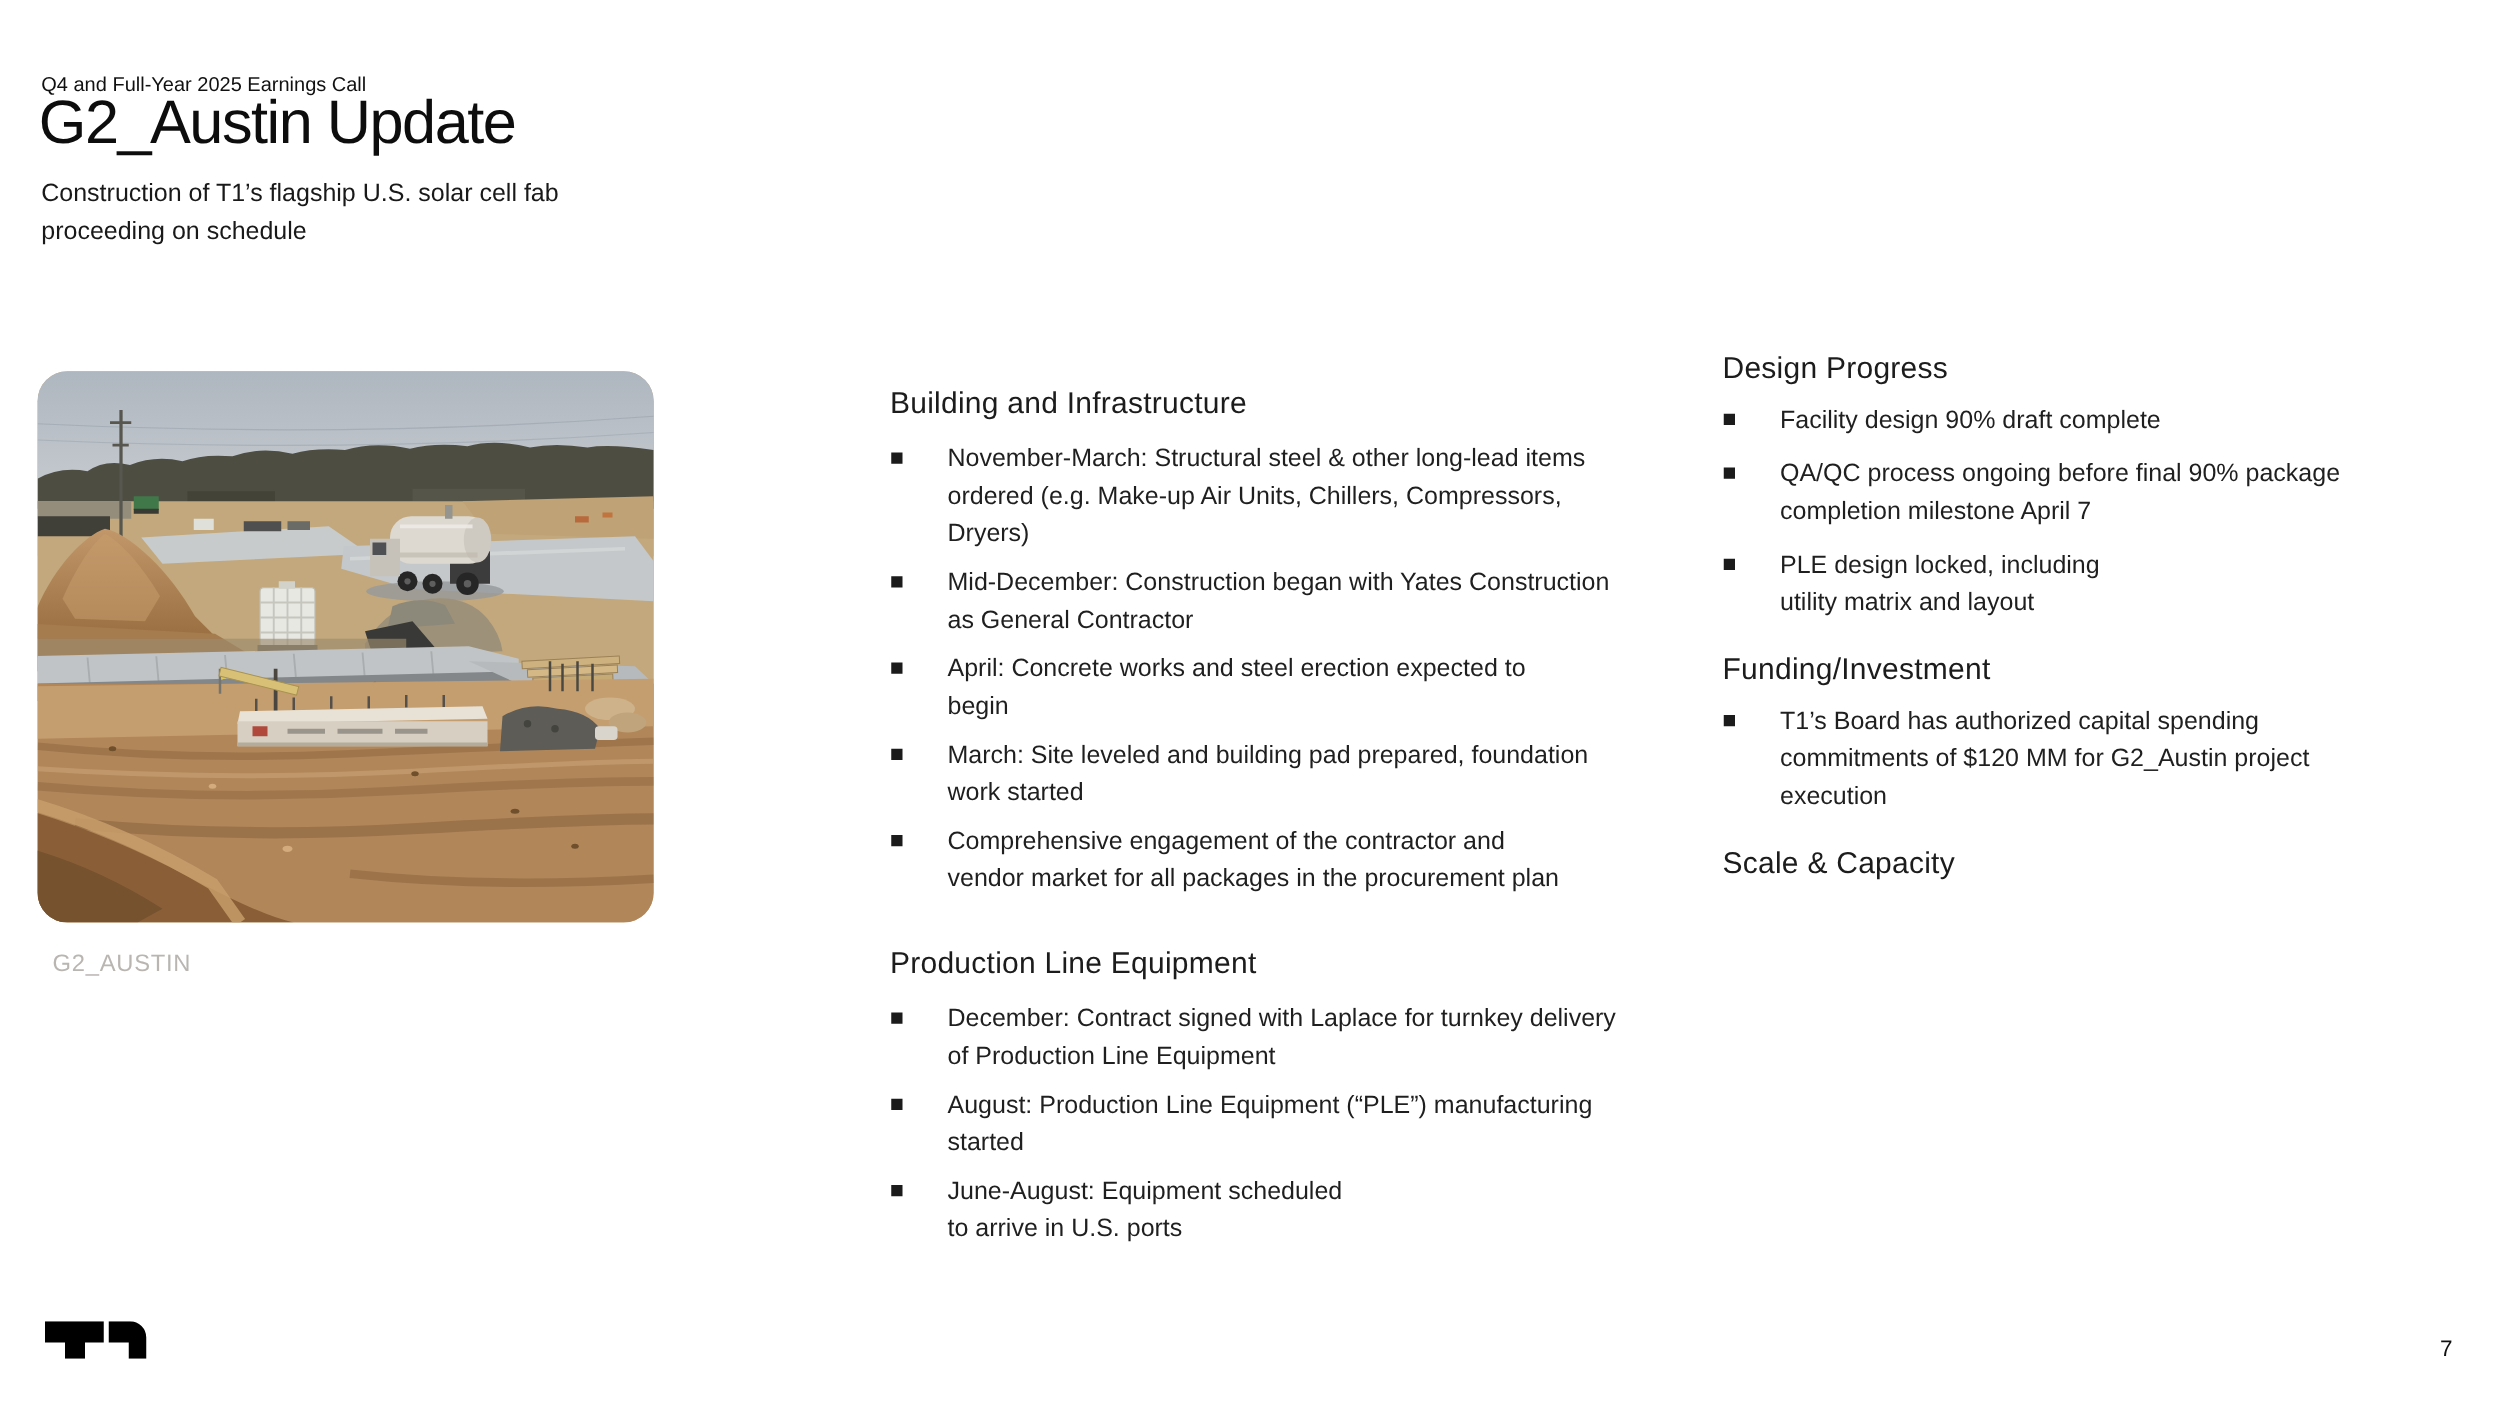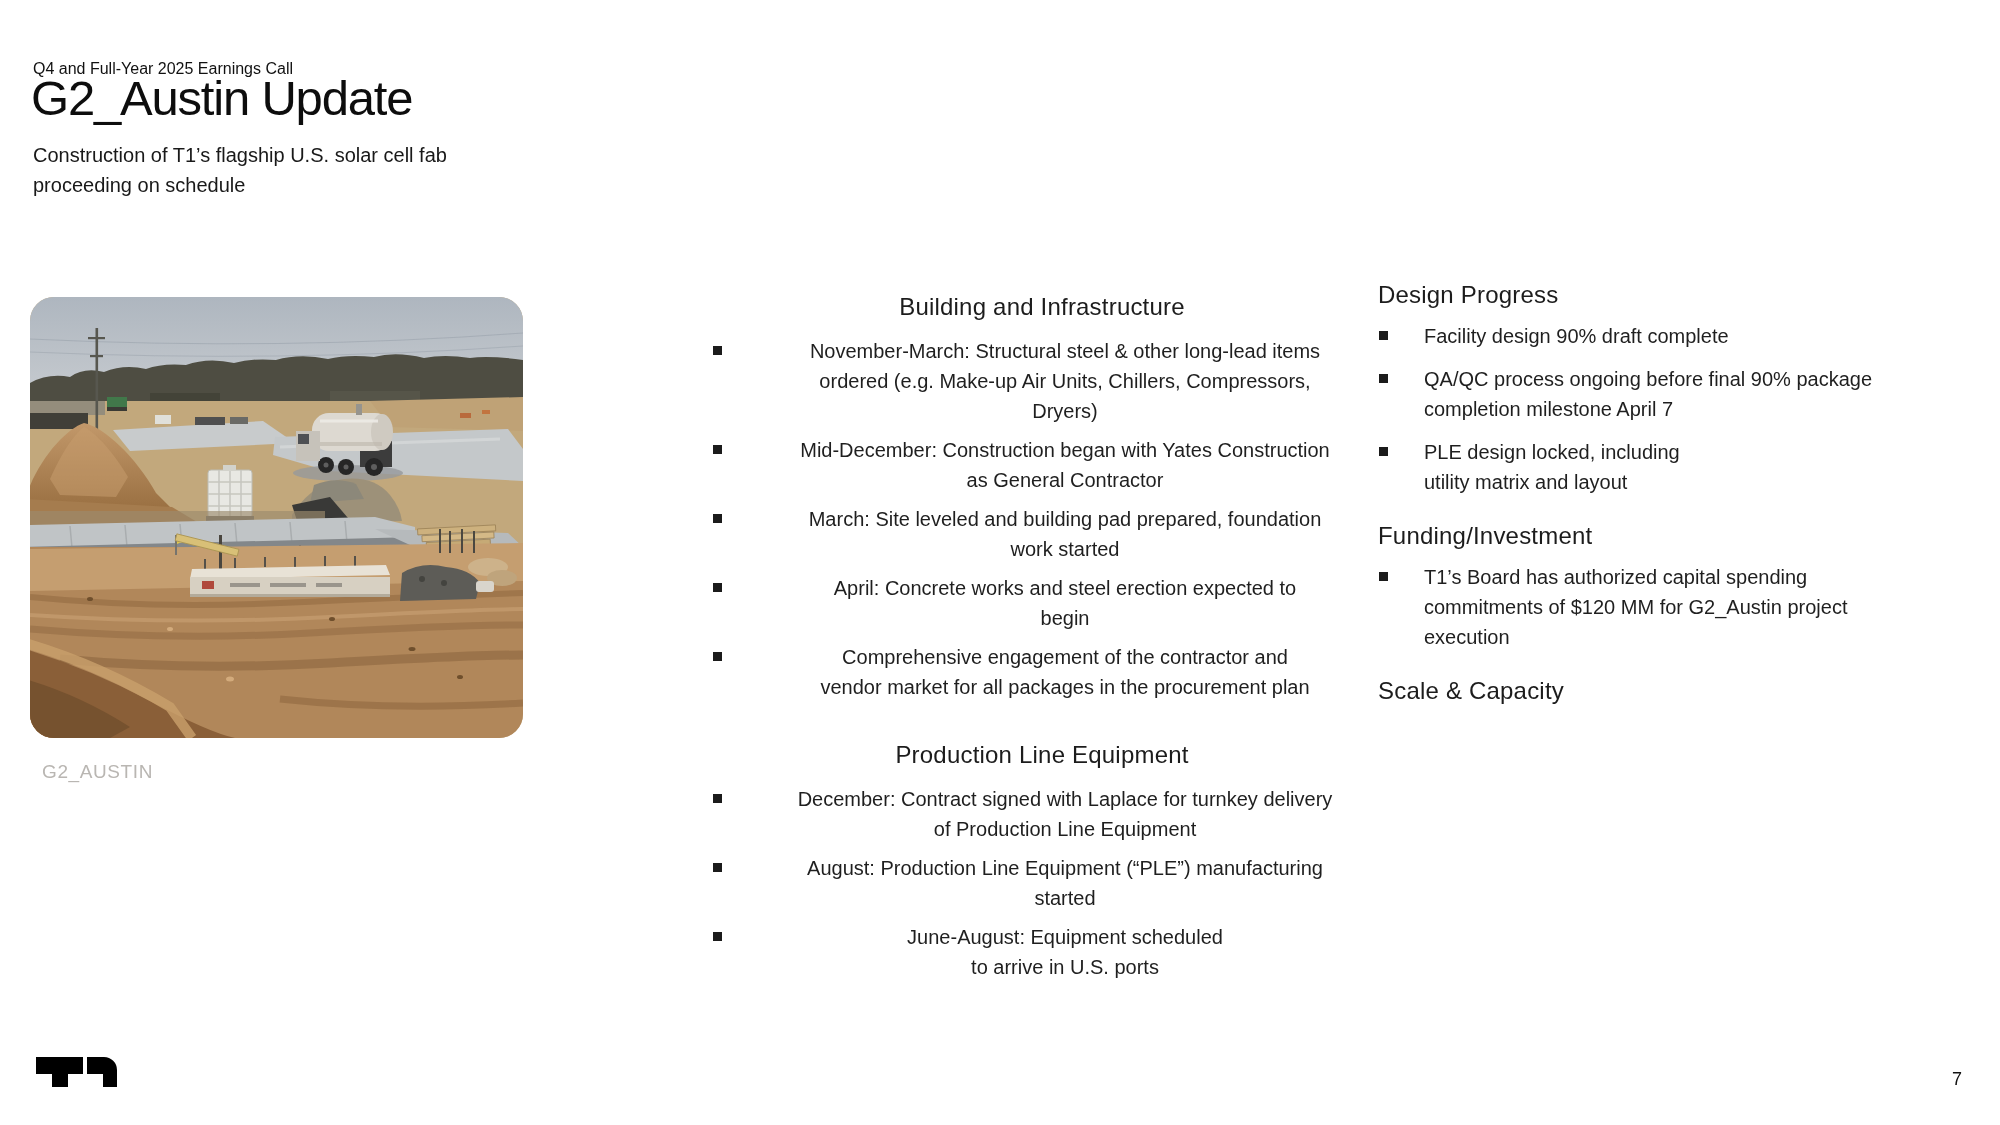--- a/index.html
+++ b/index.html
@@ -19,21 +19,21 @@
 
   
   .photo-wrap{position:absolute;left:30px;top:297px;width:493px;height:441px;
               border-radius:24px;overflow:hidden;background:#c2a87c;}
   .photo-wrap svg{display:block;width:100%;height:100%;}
   .photo-caption{position:absolute;left:42px;top:763px;font-size:19px;line-height:18px;
                  letter-spacing:.6px;color:#b9b6b2;}
 
   
   .col{position:absolute;}
-  .col-mid{left:712px;top:290px;width:660px;text-align:center;}
+  .col-mid{left:712px;top:306px;width:660px;}
   .col-right{left:1378px;top:278px;width:585px;}
   h2.sec{margin:0 0 12px 0;font-size:24px;line-height:34px;font-weight:400;
          color:#1c1c1c;letter-spacing:.2px;}
   .col-right h2.sec{margin-bottom:9px;}
   .col-mid section + section{margin-top:36px;}
   .col-right section + section{margin-top:22px;}
   ul.blist{list-style:none;margin:0;padding:0;}
   ul.blist li{display:grid;grid-template-columns:46px 1fr;margin:0 0 9px 0;}
   .col-right ul.blist li{margin-bottom:13px;}
   .marker{width:9px;height:9px;background:#1b1b1b;margin-top:10px;margin-left:1px;}
@@ -196,27 +196,27 @@
 ordered (e.g. Make-up Air Units, Chillers, Compressors,
 Dryers)</span>
           </li>
         <li>
             <span class="marker"></span>
             <span class="btext">Mid-December: Construction began with Yates Construction
 as General Contractor</span>
           </li>
         <li>
             <span class="marker"></span>
+            <span class="btext">April: Concrete works and steel erection expected to
+begin</span>
+          </li>
+        <li>
+            <span class="marker"></span>
             <span class="btext">March: Site leveled and building pad prepared, foundation
 work started</span>
-          </li>
-        <li>
-            <span class="marker"></span>
-            <span class="btext">April: Concrete works and steel erection expected to
-begin</span>
           </li>
         <li>
             <span class="marker"></span>
             <span class="btext">Comprehensive engagement of the contractor and
 vendor market for all packages in the procurement plan</span>
           </li>
       </ul>
     </section>
     <section>
       <h2 class="sec">Production Line Equipment</h2>

